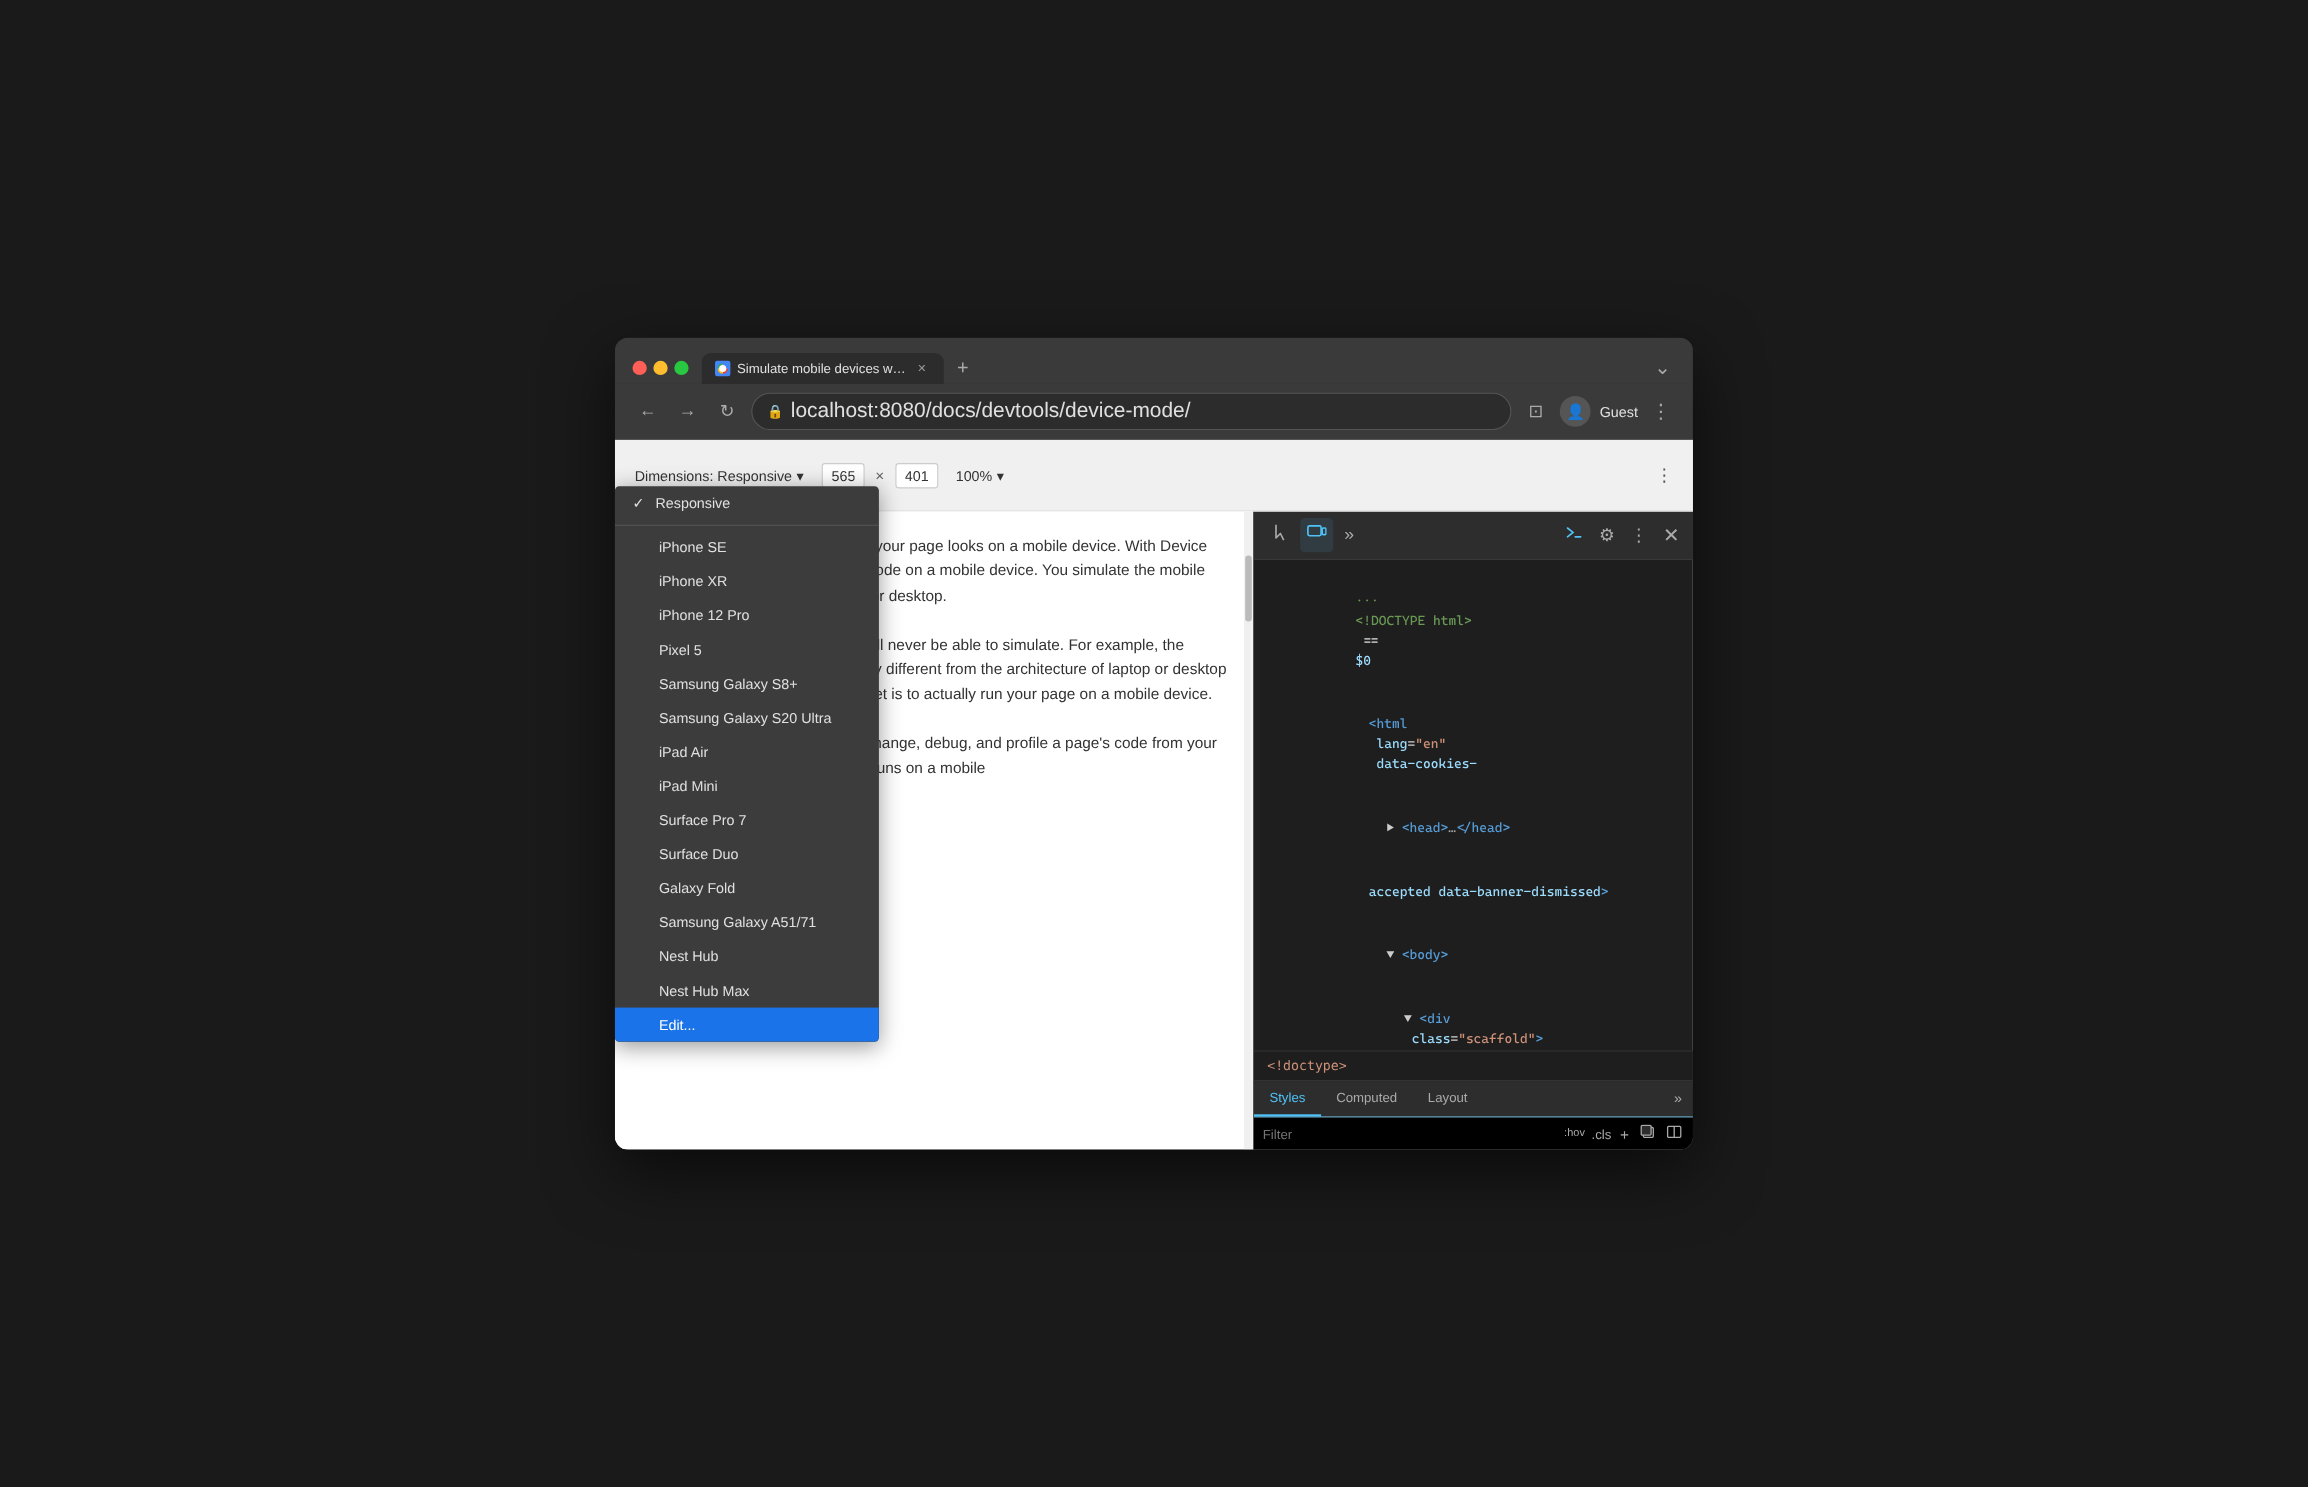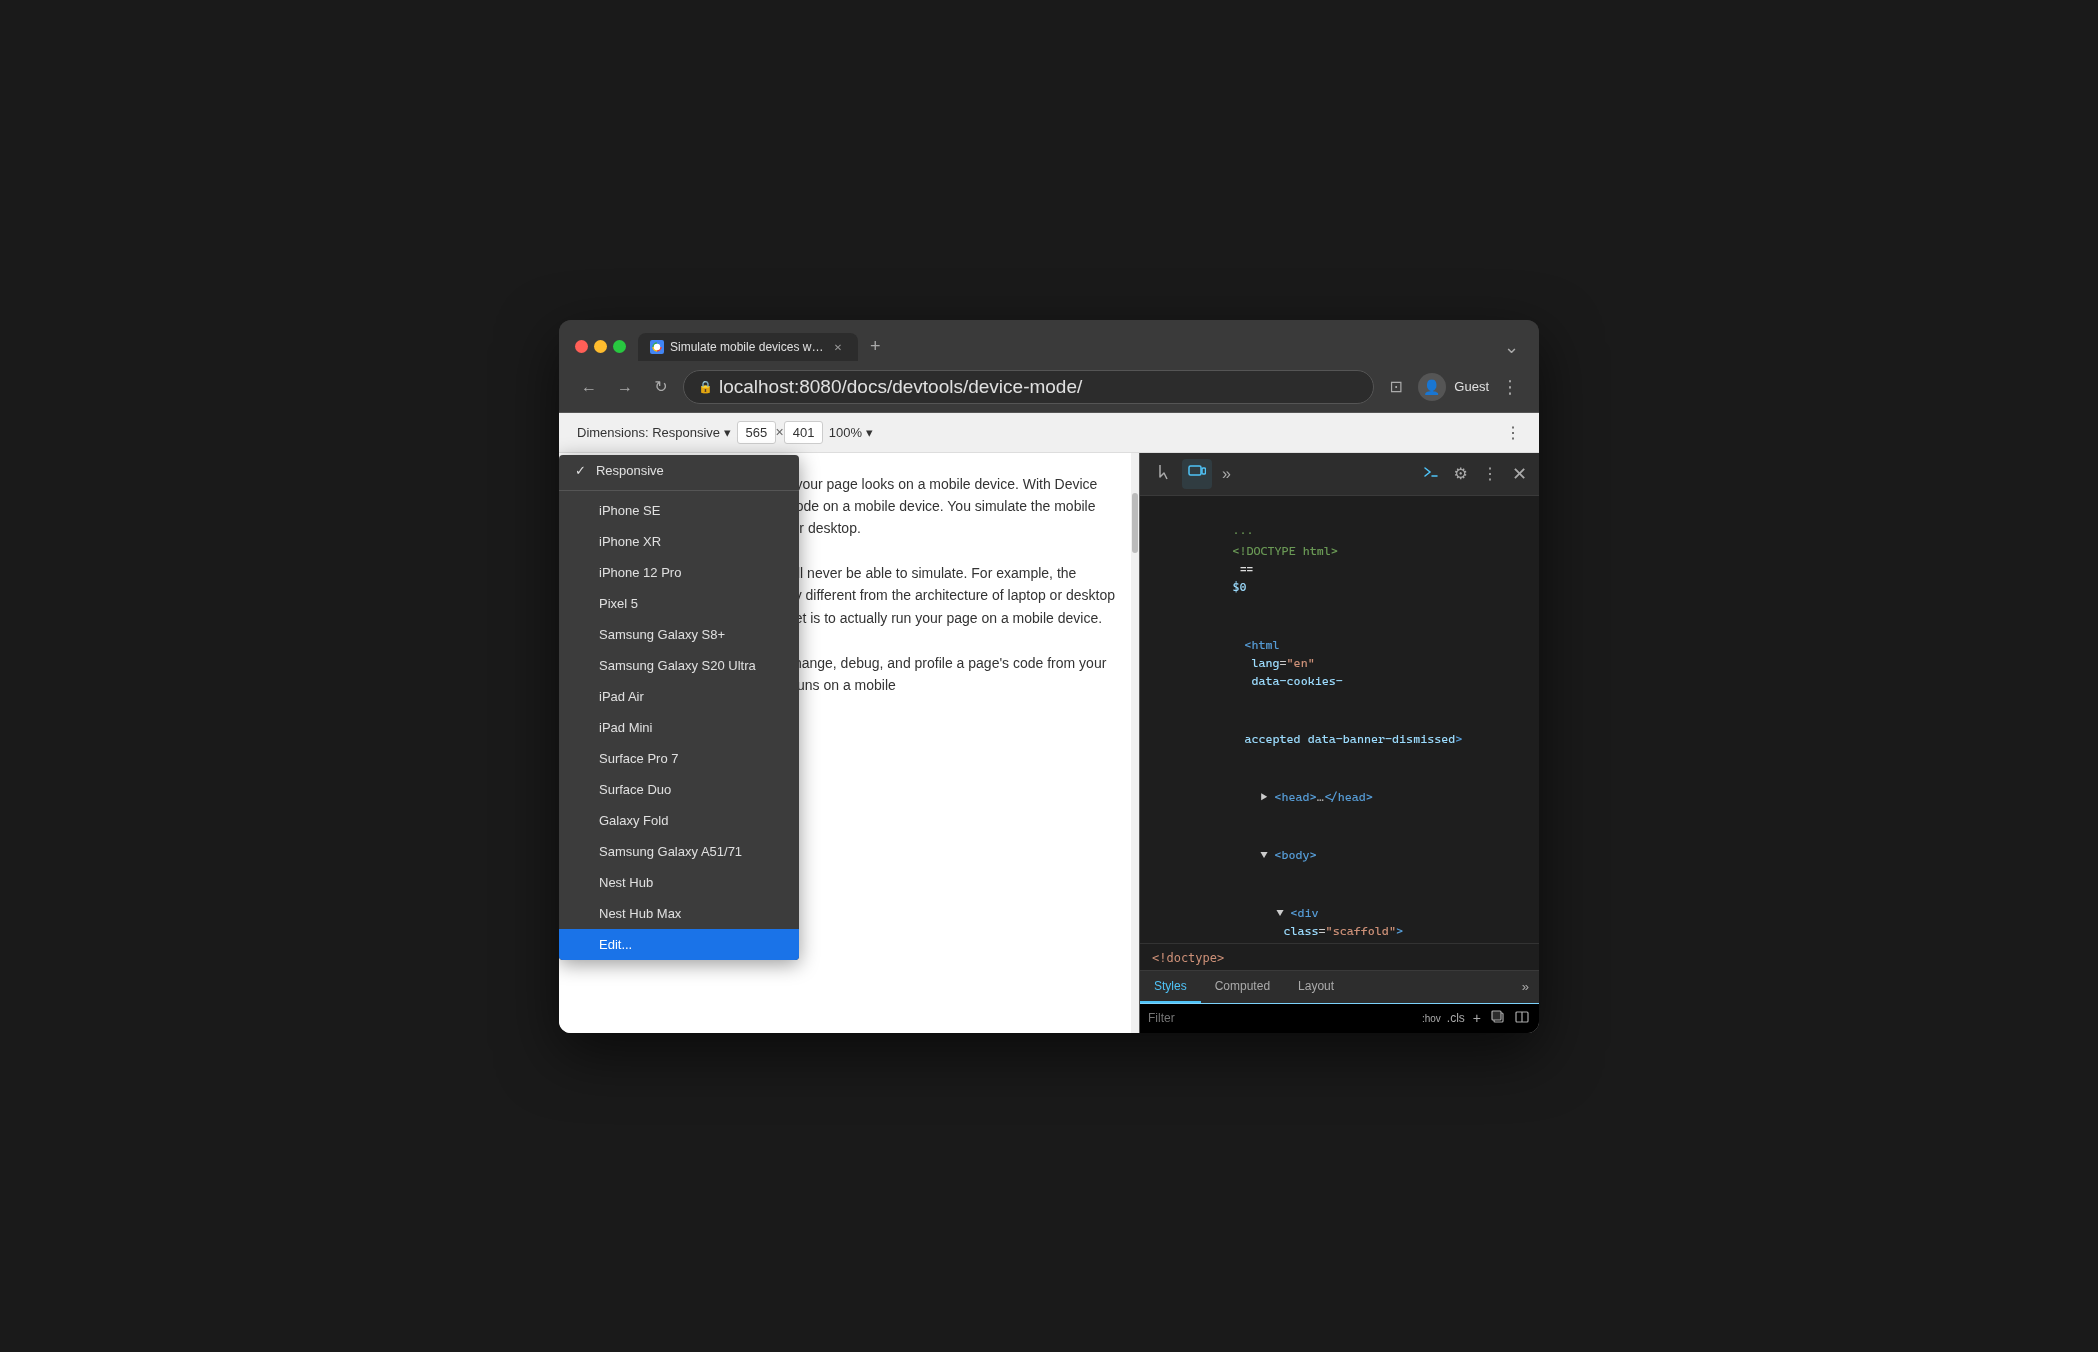--- a/index.html
+++ b/index.html
@@ -192,23 +192,24 @@
     .devtools-container {
       display: flex;
       flex-direction: column;
       background: #f5f5f5;
     }
 
     
     .device-toolbar {
       background: #f0f0f0;
       border-bottom: 1px solid #ddd;
-      padding: 6px 12px;
-      display: flex;
-      align-items: center;
+      padding: 18px 12px;
+      display: flex;
+      align-items: center;
+      gap: 10px;
       position: relative;
     }
 
     .dimensions-btn {
       background: none;
       border: none;
       font-size: 13px;
       color: #333;
       cursor: pointer;
       display: flex;
@@ -670,25 +671,25 @@
             <span style="color:#6a9955">···</span>
             <span class="dom-comment">&lt;!DOCTYPE html&gt;</span>
             <span style="color:#ddd"> == </span>
             <span style="color:#9cdcfe">$0</span>
           </div>
           <div class="dom-line indent-1">
             <span class="dom-tag">&lt;html</span>
             <span class="dom-attr-name"> lang</span><span style="color:#ccc">=</span><span class="dom-attr-value">"en"</span>
             <span class="dom-attr-name"> data-cookies-</span>
           </div>
+          <div class="dom-line indent-2">
+            <span style="color:#ccc">▶ </span><span class="dom-tag">&lt;head&gt;</span><span style="color:#aaa">…</span><span class="dom-tag">&lt;/head&gt;</span>
+          </div>
           <div class="dom-line indent-1">
             <span class="dom-attr-name">accepted data-banner-dismissed</span><span class="dom-tag">&gt;</span>
-          </div>
-          <div class="dom-line indent-2">
-            <span style="color:#ccc">▶ </span><span class="dom-tag">&lt;head&gt;</span><span style="color:#aaa">…</span><span class="dom-tag">&lt;/head&gt;</span>
           </div>
           <div class="dom-line indent-2">
             <span style="color:#ccc">▼ </span><span class="dom-tag">&lt;body&gt;</span>
           </div>
           <div class="dom-line indent-3">
             <span style="color:#ccc">▼ </span><span class="dom-tag">&lt;div</span>
             <span class="dom-attr-name"> class</span><span style="color:#ccc">=</span><span class="dom-attr-value">"scaffold"</span><span class="dom-tag">&gt;</span>
             
           </div>
 

